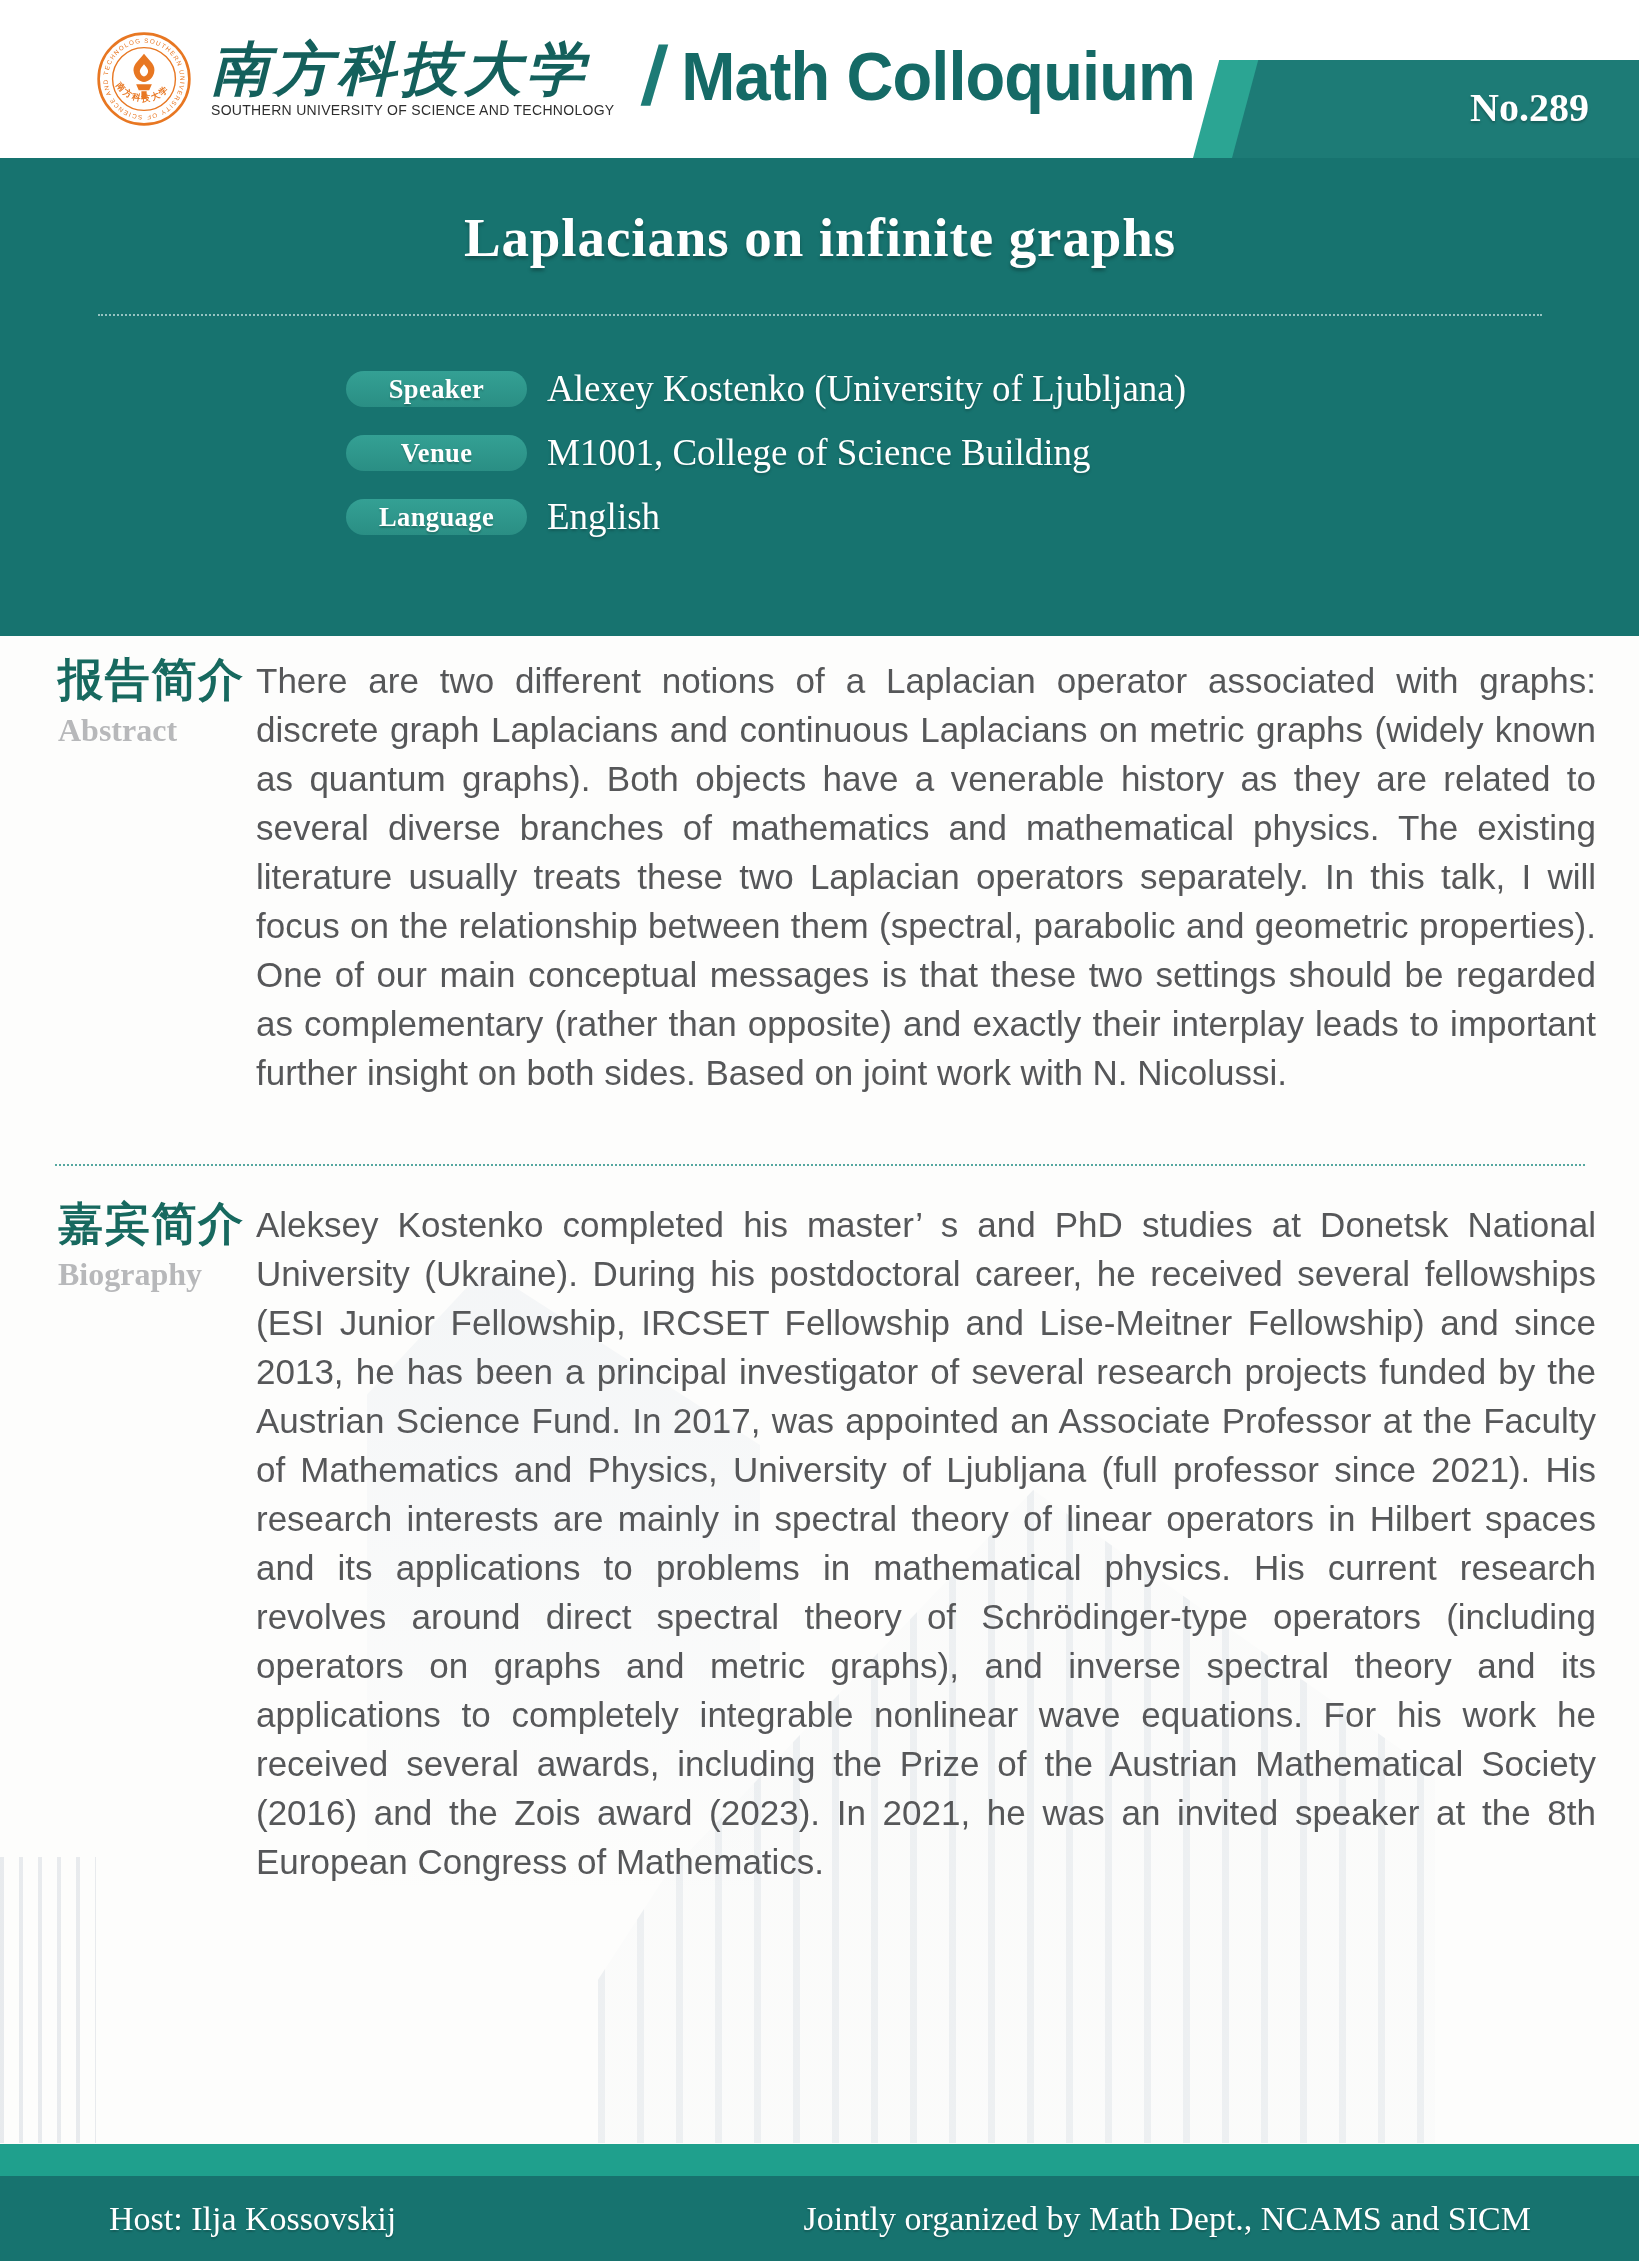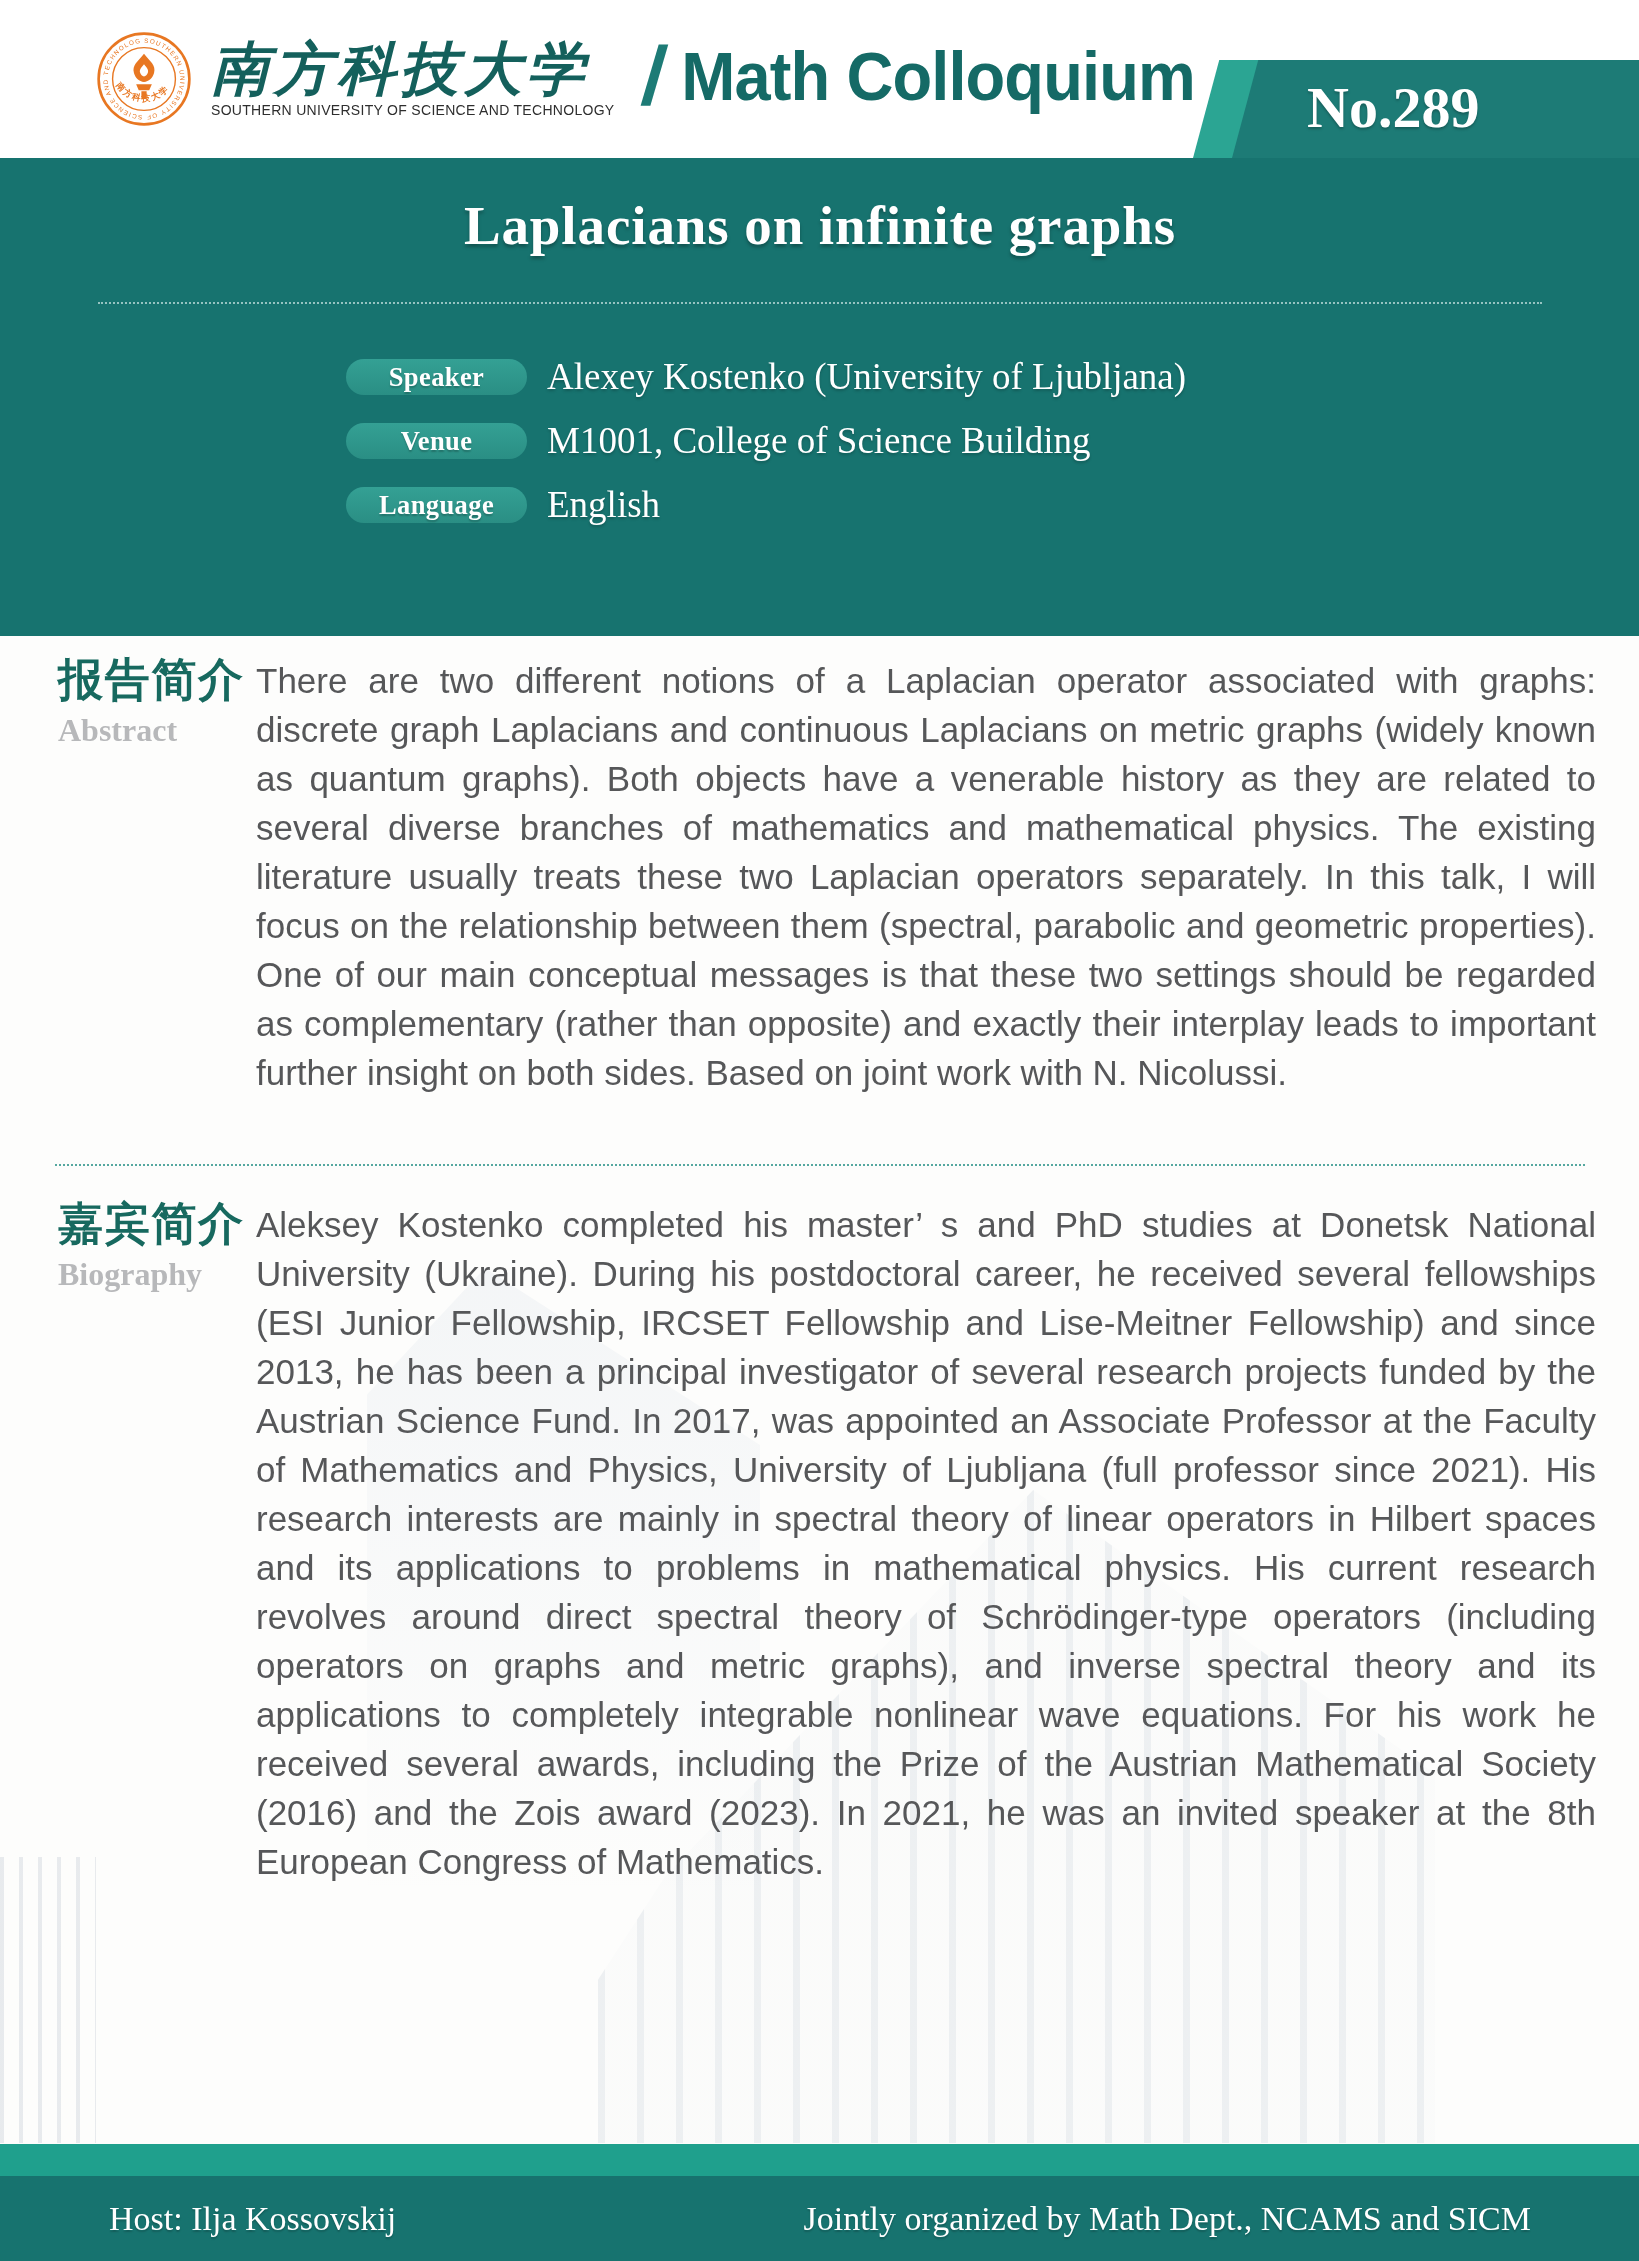--- a/index.html
+++ b/index.html
@@ -40,31 +40,31 @@
   .corner-stripe{
     position:absolute;top:60px;left:1206px;width:51px;height:99px;
     background:#2BA593;transform:skewX(-15deg);
   }
   .corner-block{
     position:absolute;top:60px;left:1245px;width:529px;height:99px;
     background:#1D7B76;transform:skewX(-15deg);
   }
   .issue{
     position:absolute;top:60px;left:1307px;width:282px;height:99px;
-    line-height:96px;text-align:left;color:#ffffff;
-    font-family:"Liberation Serif",serif;font-weight:bold;font-size:58px;
+    line-height:96px;text-align:right;color:#ffffff;
+    font-family:"Liberation Serif",serif;font-weight:bold;font-size:40px;
     text-shadow:0 1.7px 2.6px rgba(0,0,0,0.25);
   }
 
   
   .banner{
     position:relative;height:478px;background:#17736F;color:#fff;
   }
   .talk-title{
-    margin:0;padding-top:34px;text-align:center;
+    margin:0;padding-top:46px;text-align:center;
     font-family:"Liberation Serif",serif;font-weight:bold;font-size:55px;
     line-height:67px;letter-spacing:0.9px;
     text-shadow:0 2.6px 3.4px rgba(0,0,0,0.28);
   }
   .title-divider{
     height:0;border-top:2.6px dotted rgba(235,248,248,0.6);
     margin:43px 98px 0 98px;
   }
   .info-list{margin:50px 0 0 346px;}
   .info-row{display:flex;align-items:center;margin-bottom:18px;height:46px;}

